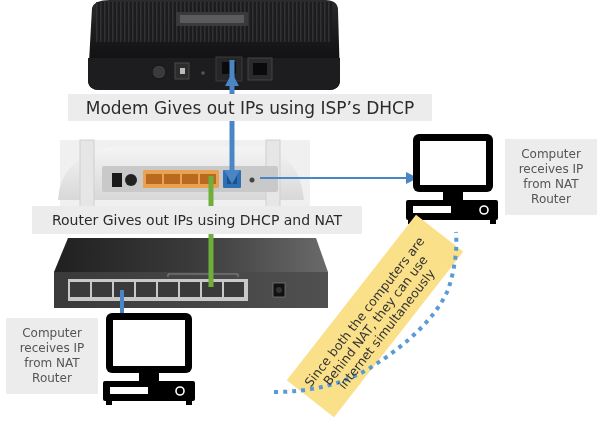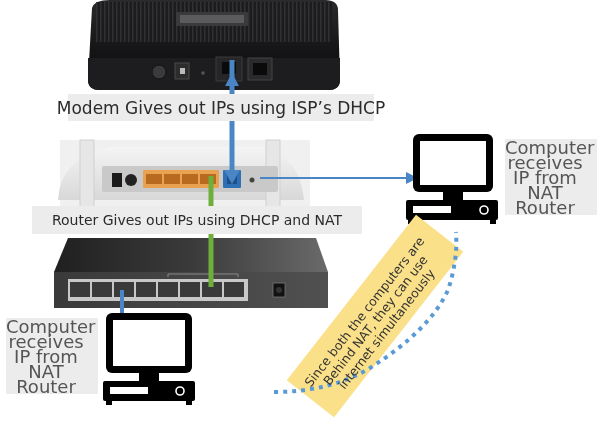--- a/index.html
+++ b/index.html
@@ -2,22 +2,22 @@
 <html><head>
 <meta charset="utf-8">
 <style>
   html, body { margin: 0; padding: 0; background: #ffffff; }
   body { width: 602px; height: 426px; position: relative; overflow: hidden;
          font-family: "DejaVu Sans", sans-serif; }
   .label-box { position: absolute; background: #ececec; color: #2b2b2b;
                font-family: "DejaVu Sans", sans-serif; white-space: nowrap;
                display: flex; align-items: center; justify-content: center; }
   .caption-box { position: absolute; background: #ececec; color: #555;
-                 font-size: 18px; line-height: 15px; text-align: center;
-                 display: flex; align-items: center; }
+                 font-size: 12px; line-height: 15px; text-align: center;
+                 display: flex; align-items: center; justify-content: center; }
   svg { position: absolute; left: 0; top: 0; }
 </style>
 </head>
 <body>
 
 <svg width="602" height="426" viewBox="0 0 602 426">
   <defs>
     <linearGradient id="modemBody" x1="0" y1="0" x2="0" y2="1">
       <stop offset="0" stop-color="#2a2a2c"></stop>
       <stop offset="0.55" stop-color="#151517"></stop>
@@ -130,21 +130,21 @@
     <rect x="186" y="401" width="6" height="4" fill="#000"></rect>
   </g>
 
   <g transform="translate(375,316) rotate(-52)">
     <rect x="-105" y="-30" width="210" height="60" fill="#fbe08a"></rect>
   </g>
 
   <path d="M274,392 Q330,392 370,368 Q430,330 448,290 Q458,260 456,232" fill="none" stroke="#5b9bd5" stroke-width="4" stroke-dasharray="4,5"></path>
 </svg>
 
-<div class="label-box" style="left:68px; top:94px; width:306px; height:27px; font-size:17px;">
+<div class="label-box" style="left:68px; top:94px; width:364px; height:27px; font-size:17px;">
   <span>Modem Gives out IPs using ISP’s DHCP</span>
 </div>
 
 <div class="label-box" style="left:32px; top:206px; width:330px; height:28px; font-size:14px;">
   <span>Router Gives out IPs using DHCP and NAT</span>
 </div>
 
 <div class="caption-box" style="left:505px; top:139px; width:92px; height:76px;">
   <span style="display:block;width:80px;">Computer receives IP from NAT Router</span>
 </div>

